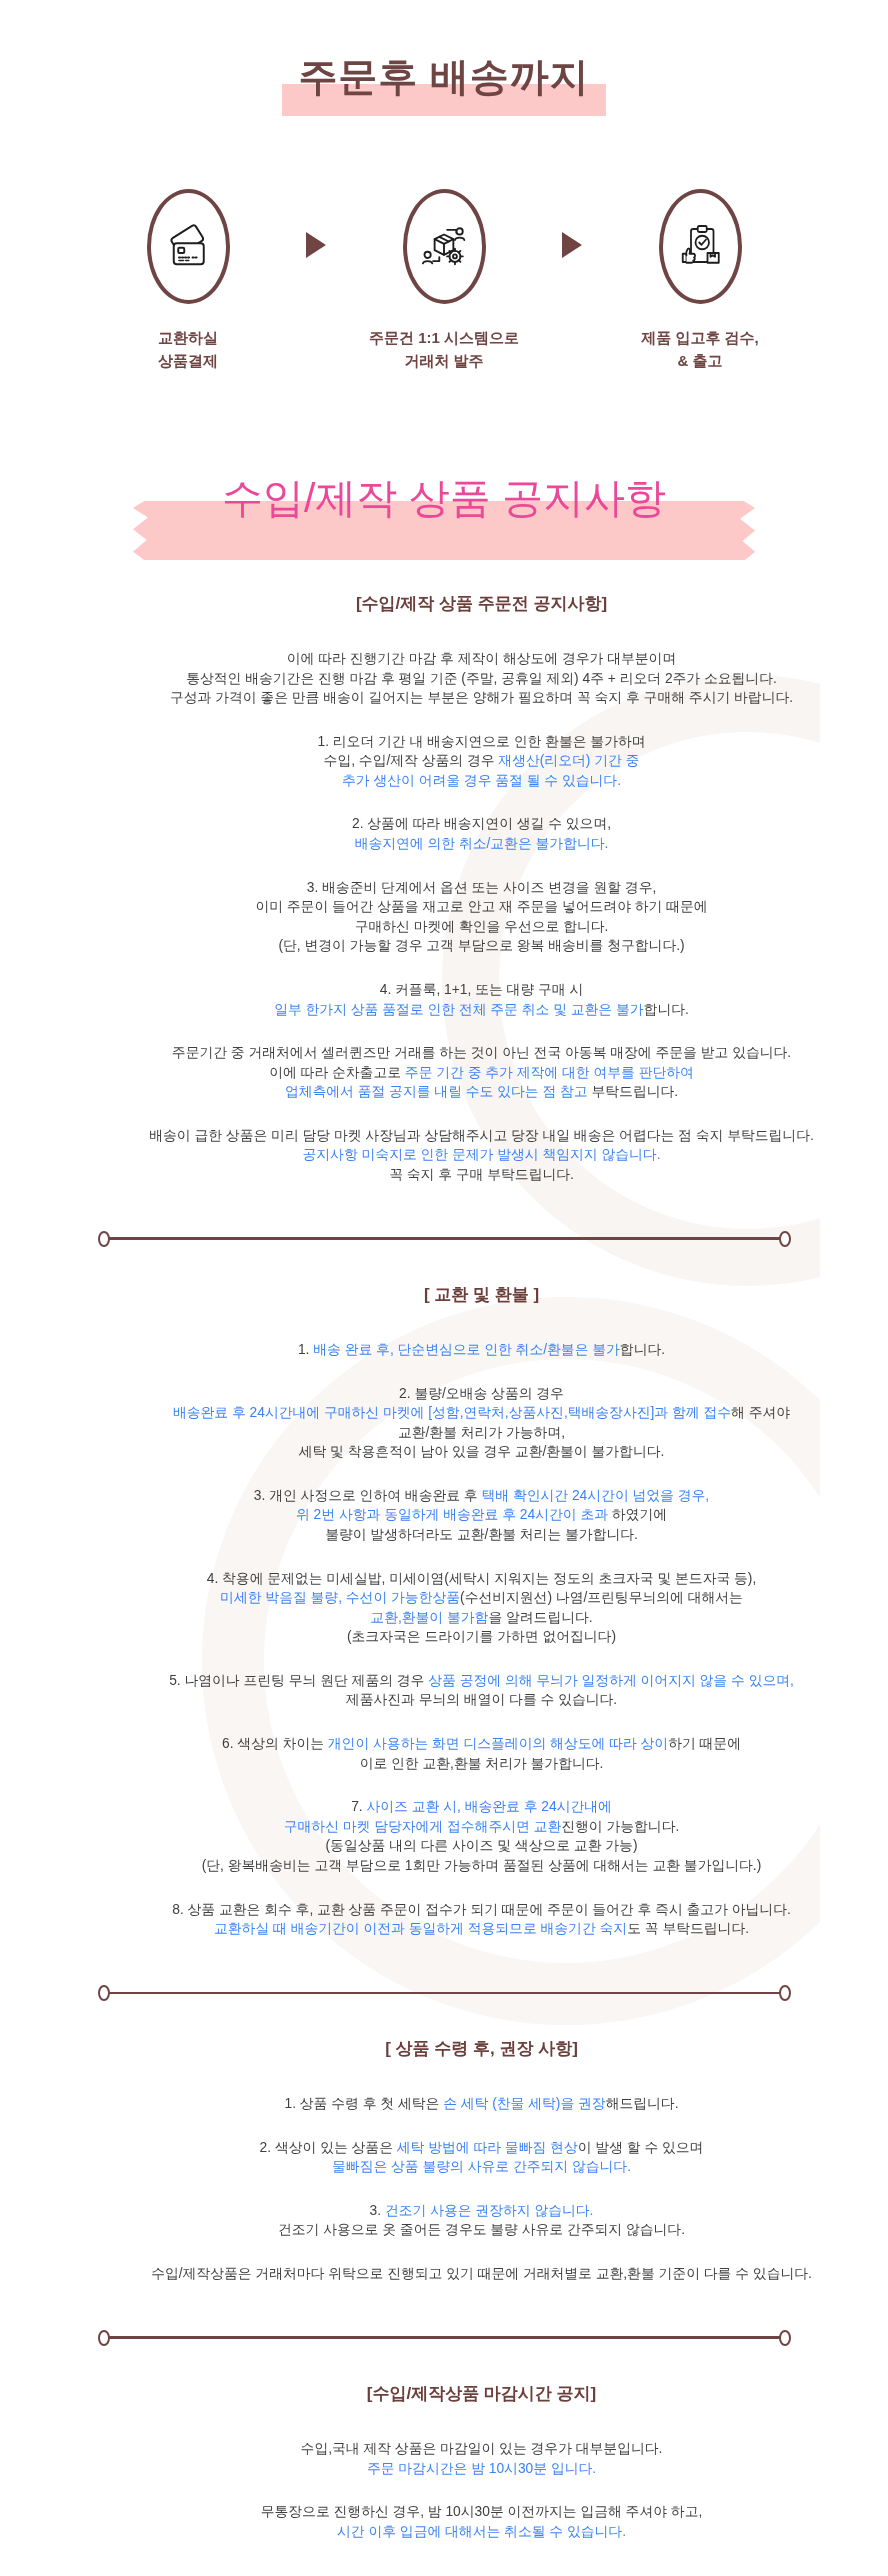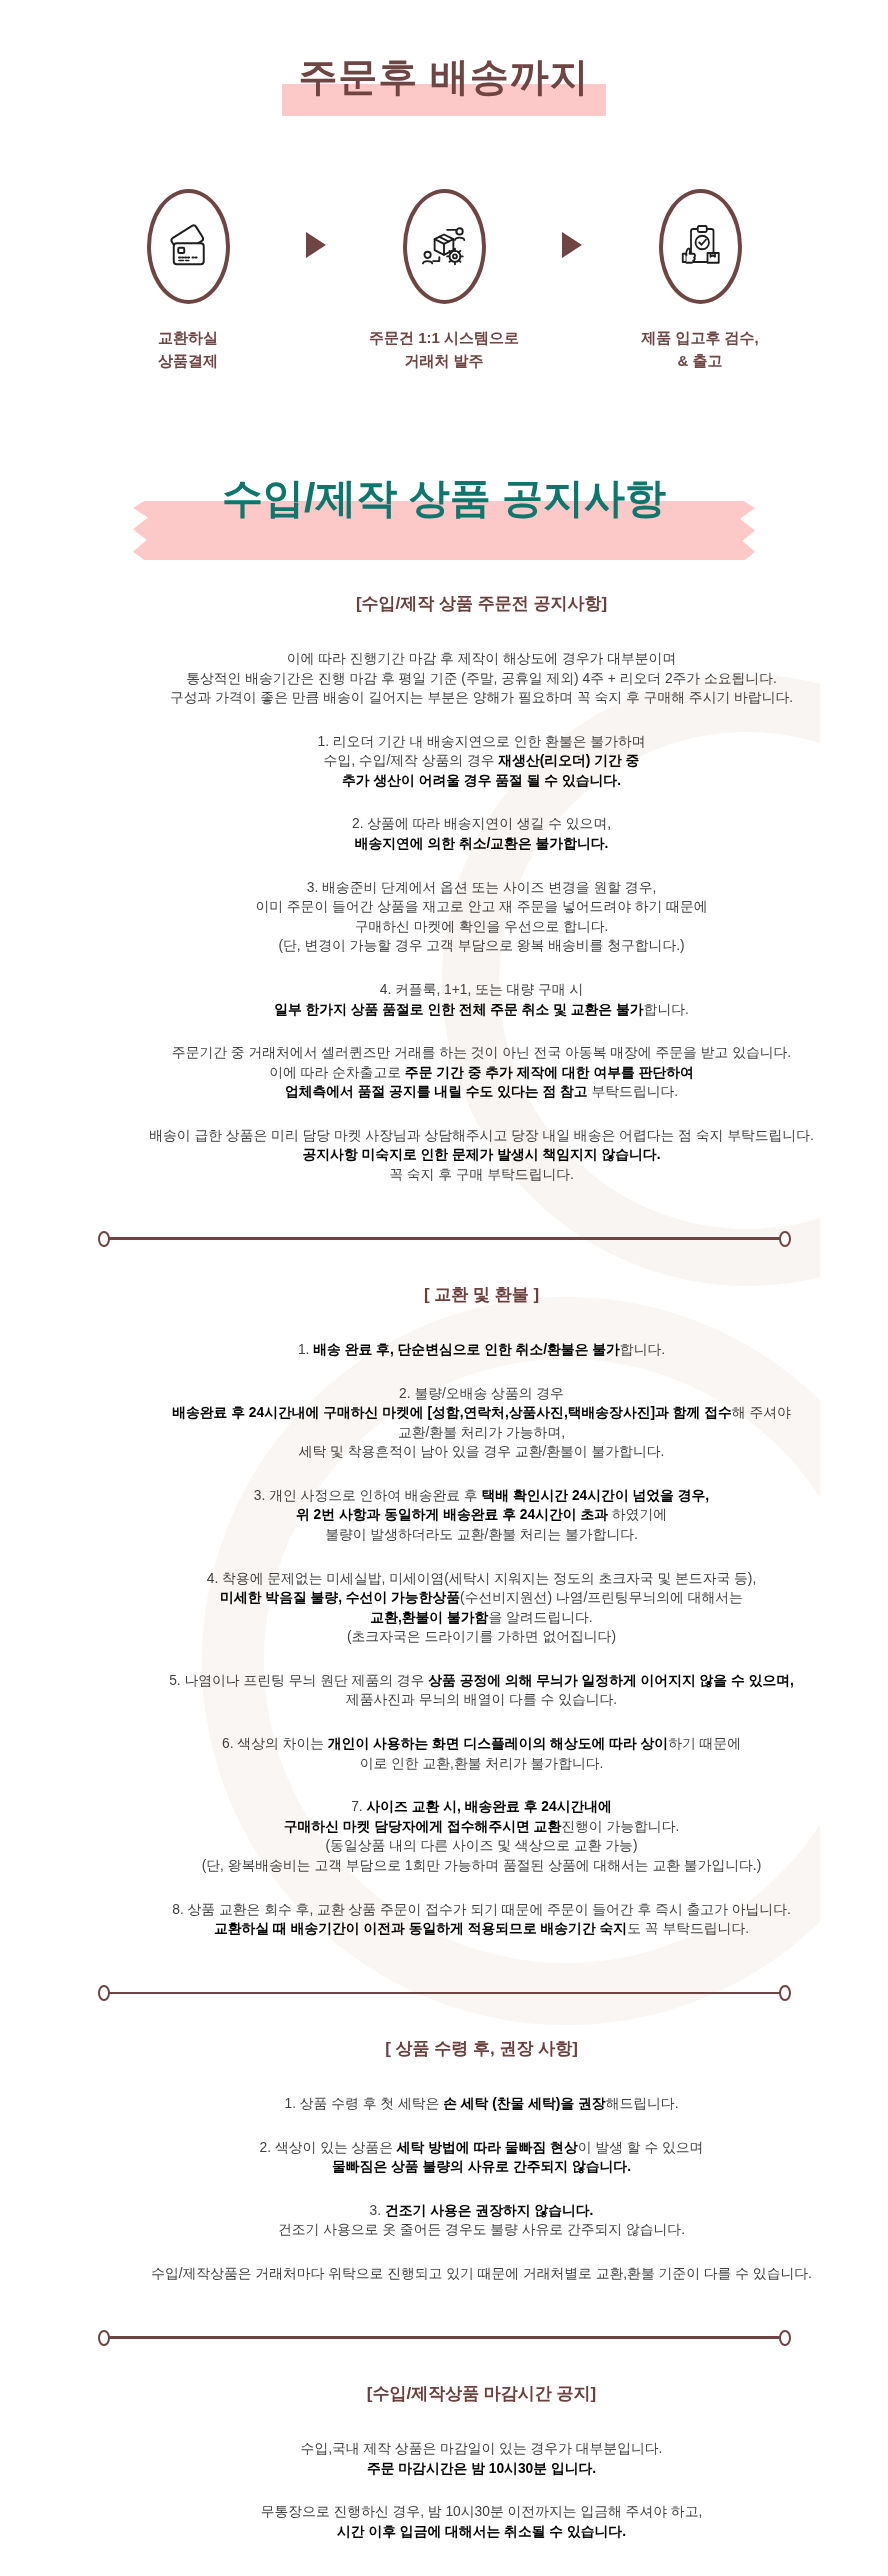--- a/index.html
+++ b/index.html
@@ -20,33 +20,33 @@
   .process{margin-top:85px;display:flex;justify-content:center;align-items:flex-start;gap:16px;}
   .step{width:204px;}
   .oval{width:75px;height:107px;border:4.4px solid #6f4543;border-radius:50%;
         display:flex;align-items:center;justify-content:center;margin:0 auto;background:#fff;}
   .step-label{margin-top:23px;color:#6f4543;font-size:15px;font-weight:700;line-height:1.5;}
   .step-label span{display:block;}
   .arrow{width:0;height:0;border-top:13.3px solid transparent;border-bottom:13.3px solid transparent;
          border-left:20.4px solid #6f4543;margin-top:43px;flex:none;}
 
   
-  .notice-title{margin:99px 0 0;font-size:41px;font-weight:700;color:#0f766e;position:relative;}
+  .notice-title{margin:99px 0 0;font-size:41px;font-weight:400;color:#ec4899;position:relative;}
   .tape{position:absolute;left:50%;transform:translateX(-50%);top:30px;width:622px;height:59px;
         background:#fdc9c8;z-index:0;
         clip-path:polygon(1.8% 0%,98.2% 0%,100% 12%,97.6% 30%,100% 50%,98% 68%,100% 86%,98.4% 100%,
                           1.8% 100%,0% 86%,2.2% 66%,0% 48%,2.4% 28%,0% 12%);}
 
   
   section{width:826px;margin:0 auto;}
   .sec-heading{font-size:17px;font-weight:800;color:#6b3f3b;margin:9px 0 34px;}
   section.first .sec-heading{margin-top:66px;}
   .block{margin:24px 0;}
   .line{margin:0;font-size:13.8px;line-height:1.42;color:#3f3f3f;}
-  .red{color:#000000;font-weight:700;}
+  .red{color:#3b82f6;font-weight:400;}
 
   
   .divider{display:flex;align-items:center;justify-content:center;margin:46px auto 36px;width:693px;}
   .ring{width:8px;height:12.4px;border:2.7px solid #6f4543;border-radius:50%;background:#fff;flex:none;}
   .rule{flex:1;height:2.7px;background:#6f4543;margin:0 -1.8px;}
 </style>
 </head>
 <body>
 
 <div class="page">

